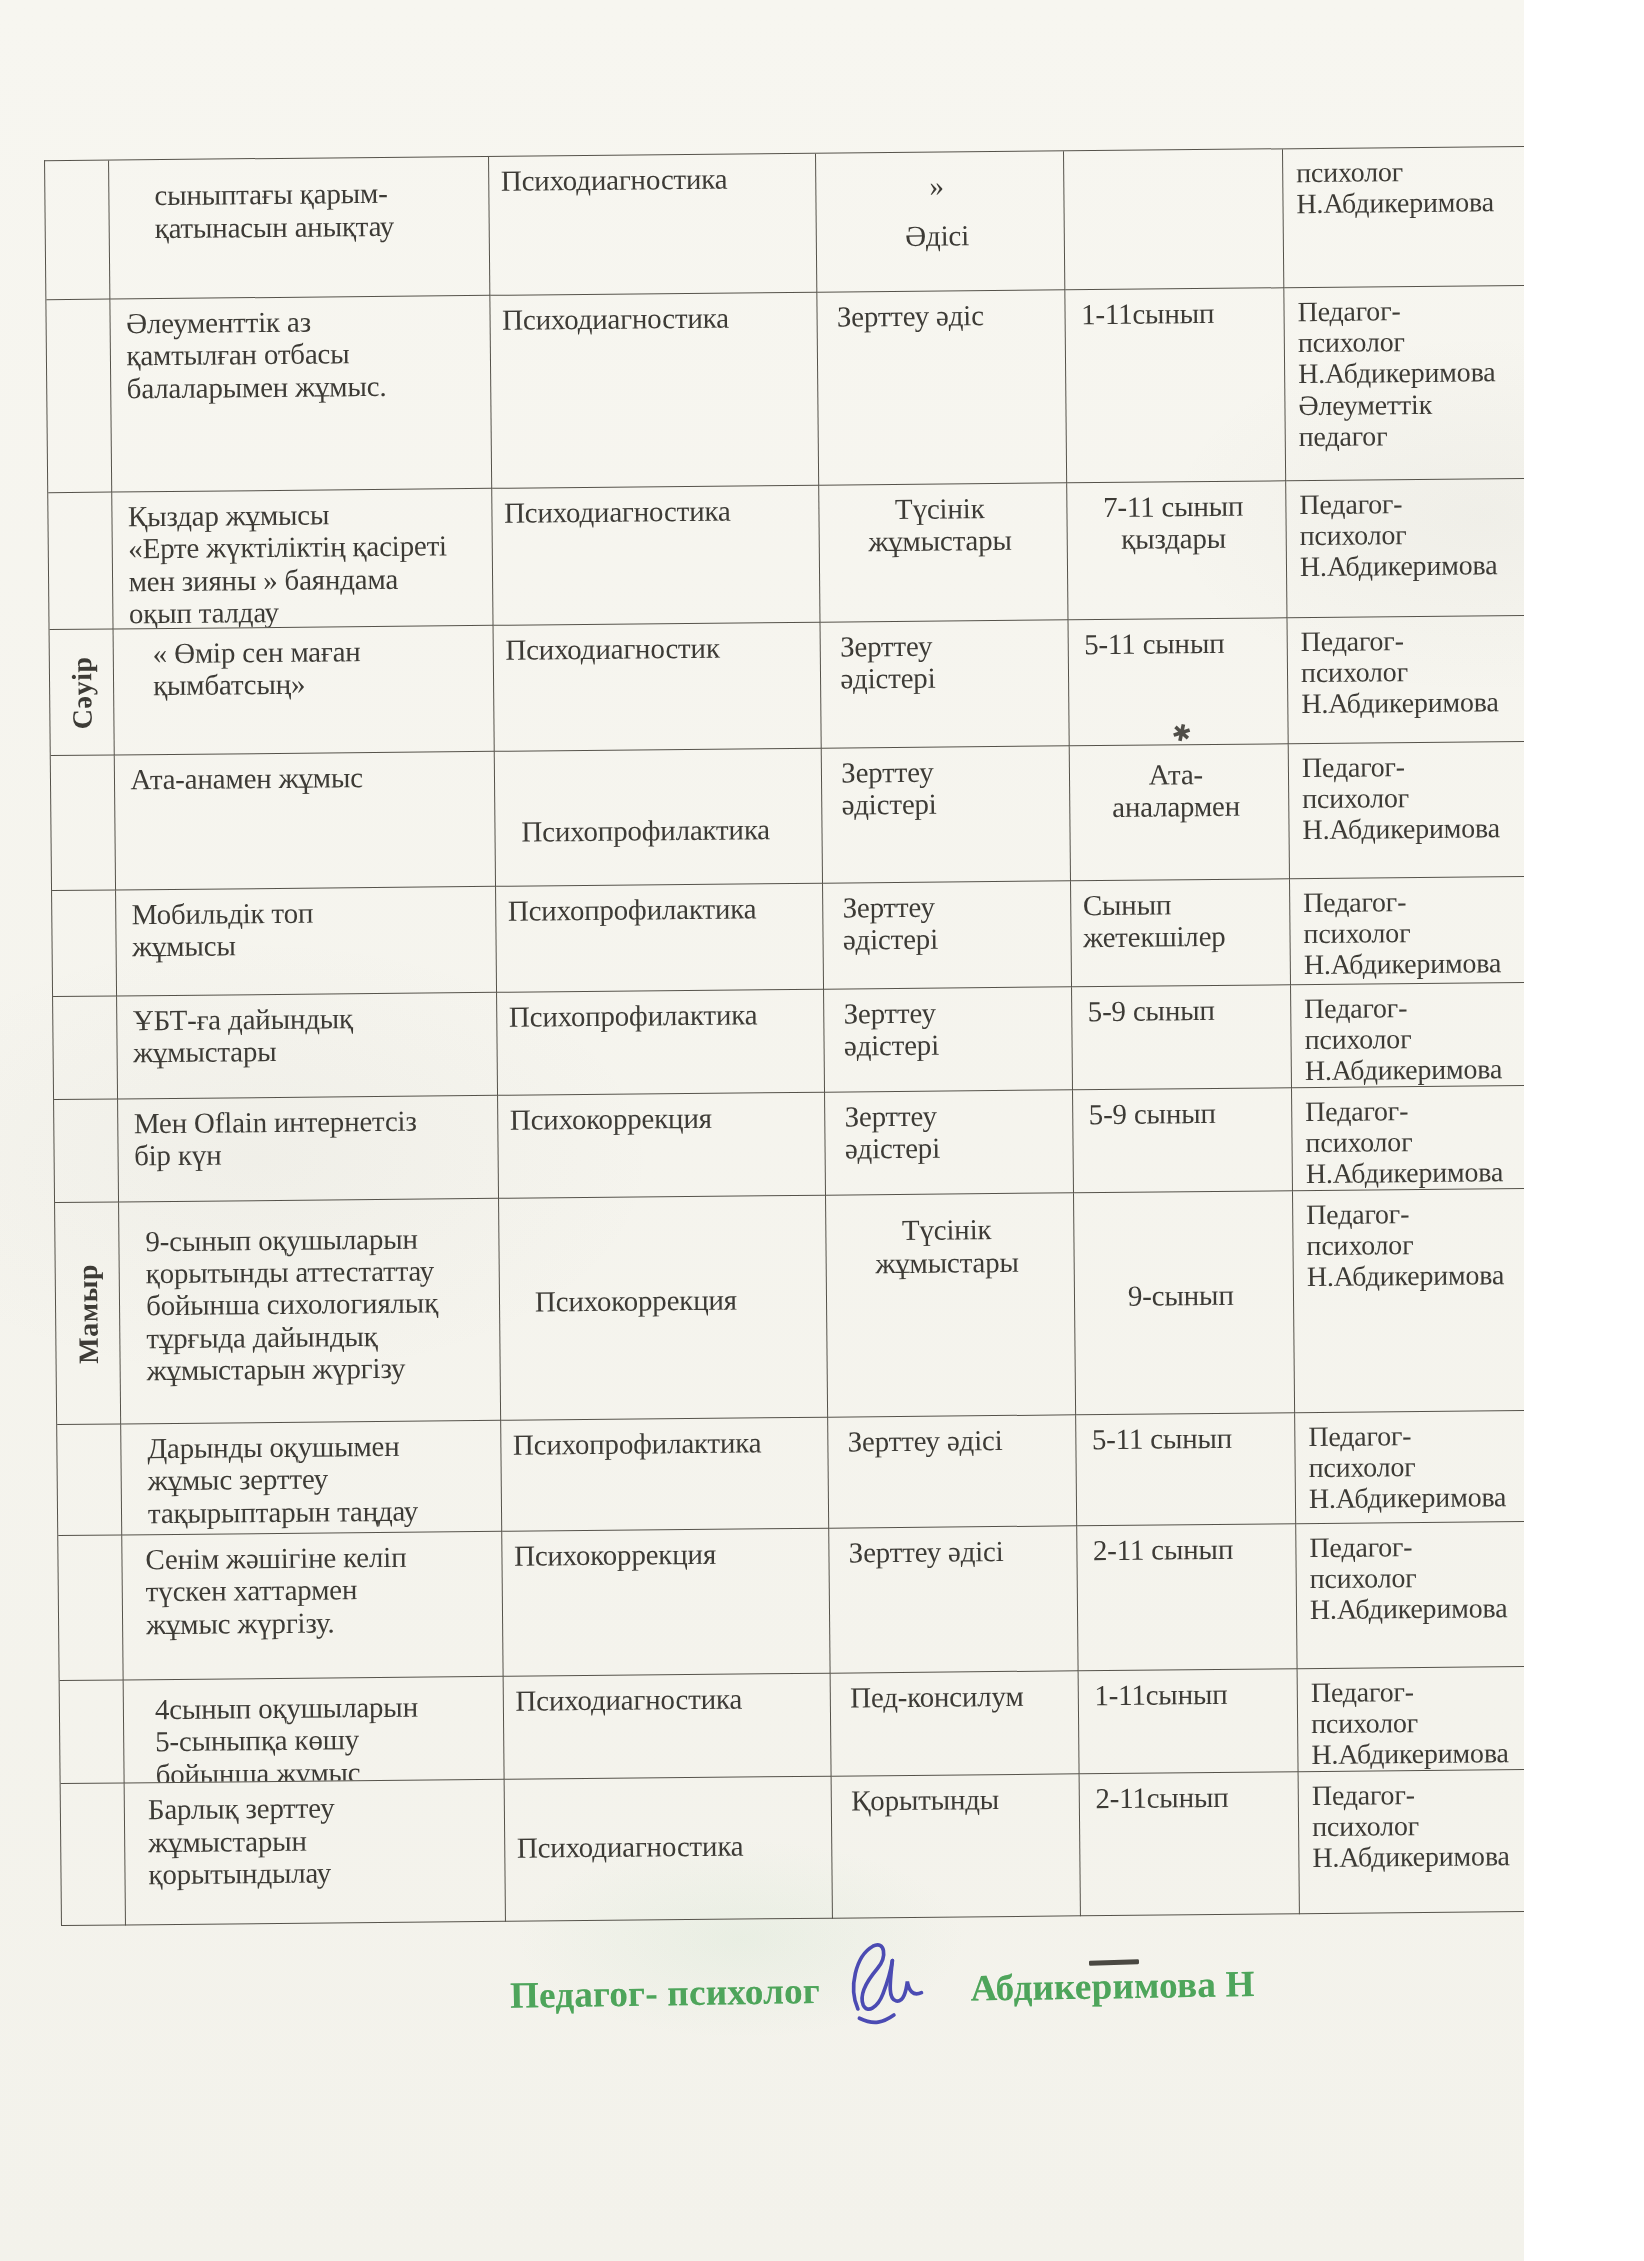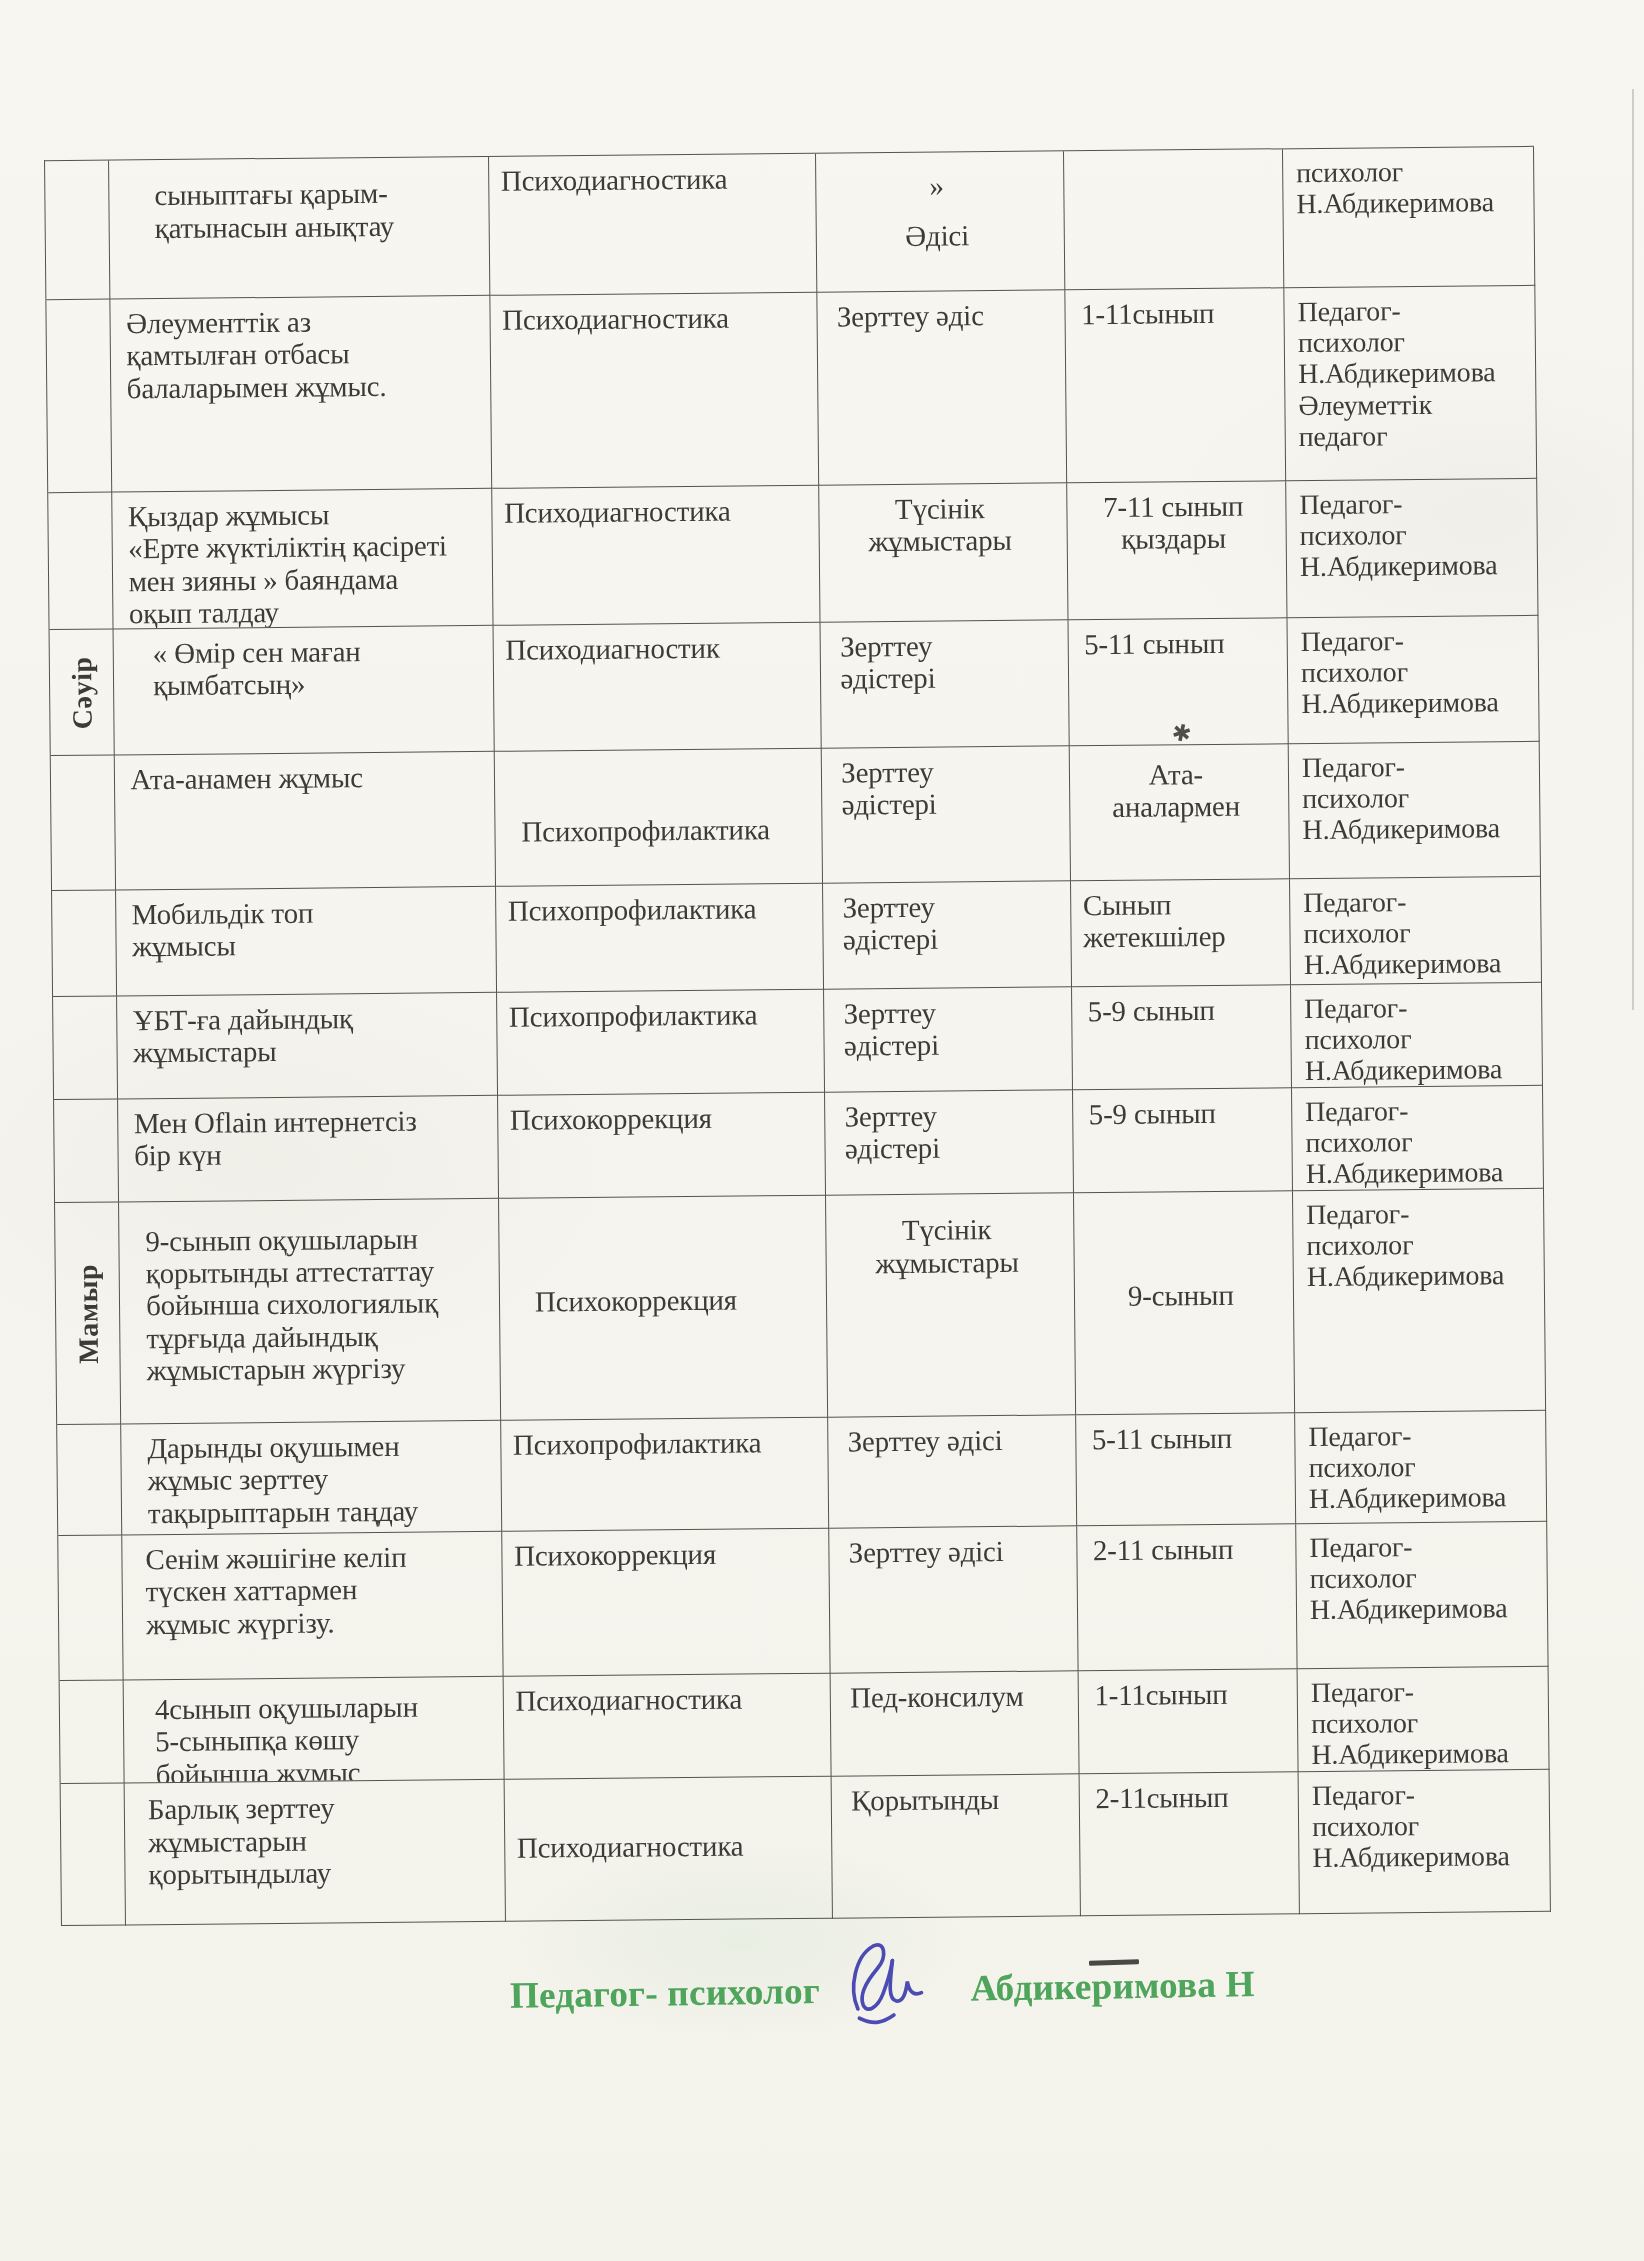--- a/index.html
+++ b/index.html
@@ -1,18 +1,18 @@
 <!DOCTYPE html>
 <html style="font-size:10.3px"><head>
 <meta charset="utf-8">
 <style>
   html,body{margin:0;padding:0;}
   .page{
     position:relative;
-    width:1644px;height:2261px;
+    width:1524px;height:2261px;
     background:
       radial-gradient(ellipse 322px 142px at 741px 1939px, rgba(140,200,150,.10), transparent 70%),
       radial-gradient(ellipse 451px 258px at 1482px 515px, rgba(120,118,105,.05), transparent 70%),
       radial-gradient(ellipse 580px 322px at 258px 1160px, rgba(120,118,105,.04), transparent 70%),
       linear-gradient(#f7f6f0,#f3f2eb);
     overflow:hidden;
     font-family:"Liberation Serif","DejaVu Serif",serif;
     color:#3d3b36;
   }
   

